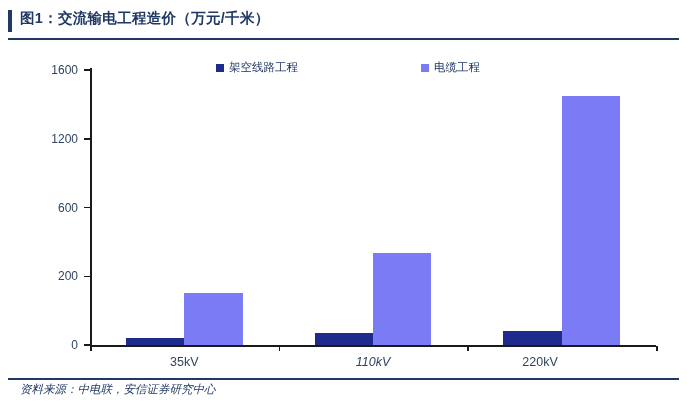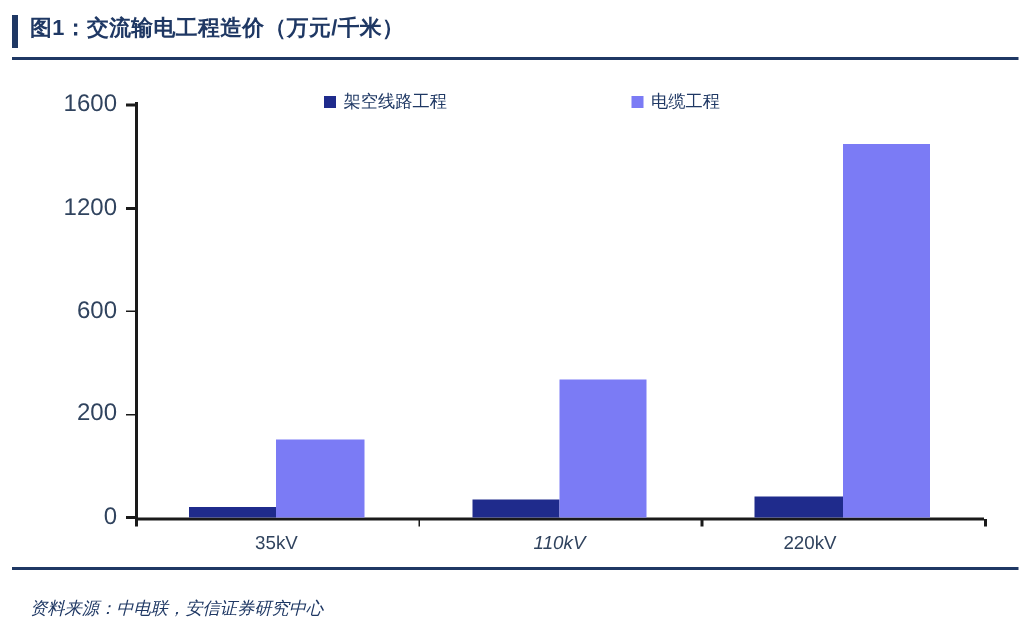--- a/index.html
+++ b/index.html
@@ -119,21 +119,21 @@
     left: 84px;
     width: 7px;
     height: 1.5px;
     background: #1a1a1a;
   }
   .ytick-label {
     position: absolute;
     right: 0;
     width: 46px;
     text-align: right;
-    font-size: 16px;
+    font-size: 12px;
     color: #30435E;
     font-family: "Liberation Sans", "DejaVu Sans", sans-serif;
     transform: translateY(-50%);
   }
   .ytick-label-wrap {
     position: absolute;
     left: 30px;
     width: 48px;
     height: 0;
   }
@@ -170,21 +170,21 @@
     position: absolute;
     left: 8px;
     top: 0;
     width: 671px;
     height: 1.5px;
     background: #1F3864;
   }
   .footer-text {
     position: absolute;
     left: 20px;
-    top: 20px;
+    top: 4px;
     font-size: 11.5px;
     color: #1F3864;
     font-style: italic;
     white-space: nowrap;
     font-family: "DejaVu Serif", "Liberation Serif", serif;
   }
 </style>
 </head>
 <body>
 

